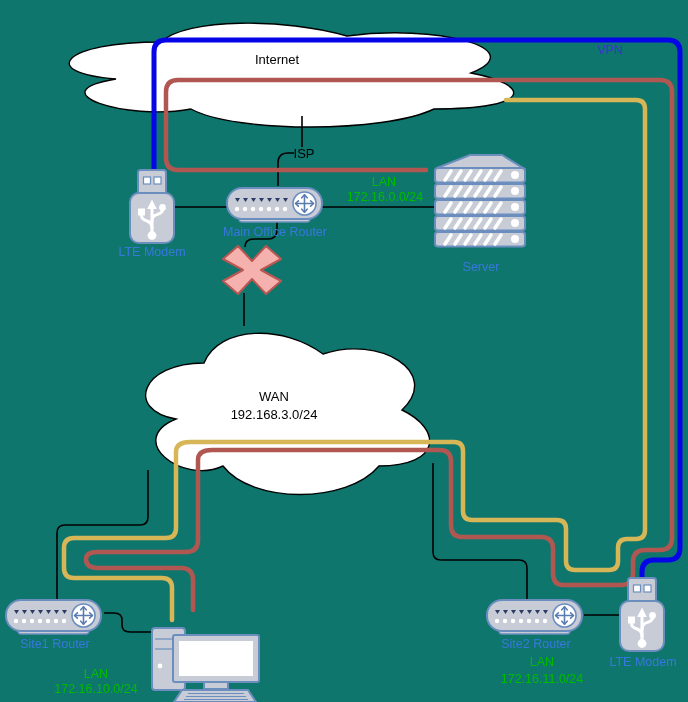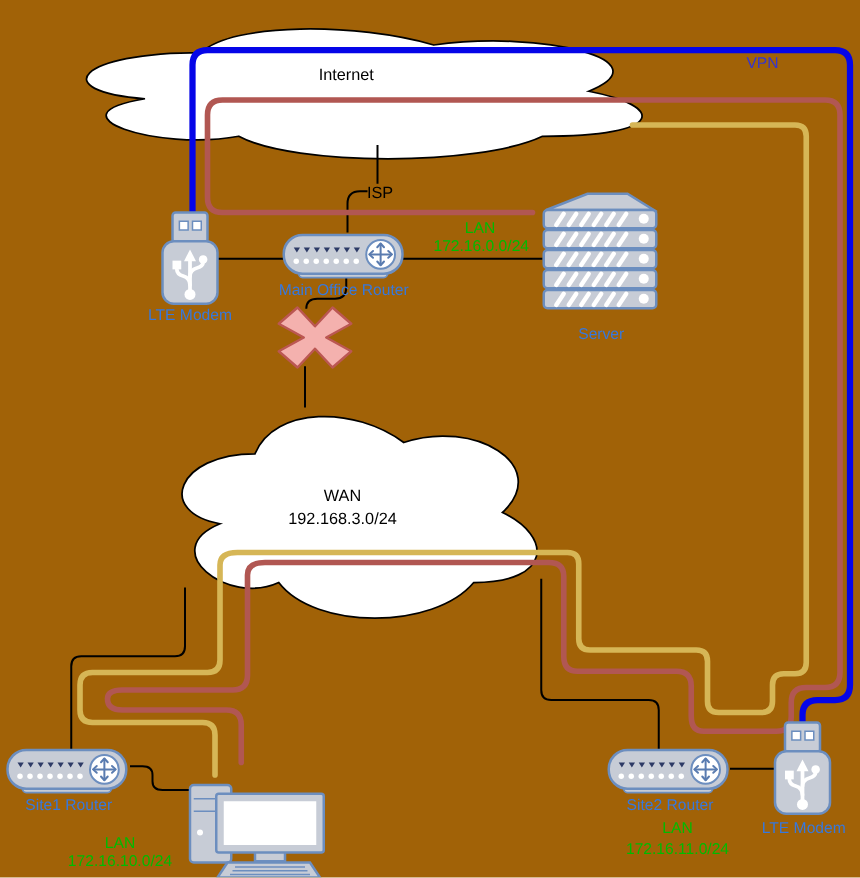--- a/index.html
+++ b/index.html
@@ -1,16 +1,16 @@
 <!DOCTYPE html>
 <html style="--vpn-line: #0505e8; --vpn-label: #3535cf; --backup-path-red: #b15752; --backup-path-yellow: #d6b656; --device-label: #3778dc; --lan-label: #00bb00; --device-stroke: #6c8ebf; --device-fill: #c7ccd6; --x-marker-fill: #f4b1ae; --x-marker-stroke: #bb5753; --connector: #000000;"><head>
 <meta charset="utf-8">
 <style>
   html,body{margin:0;padding:0;background:#ffffff;}
-  .stage{position:relative;width:688px;height:702px;background:#a16207;overflow:hidden;}
+  .stage{position:relative;width:688px;height:702px;background:#0f766e;overflow:hidden;}
   svg{position:absolute;left:0;top:0;}
   text{font-family:"Liberation Sans","DejaVu Sans",sans-serif;}
   .cloud{fill:#ffffff;stroke:#000000;stroke-width:1.4;}
   .connector{fill:none;stroke:var(--connector,#000);stroke-width:1.6;}
   .line-blue{fill:none;stroke:var(--vpn-line,#0505e8);stroke-width:5;stroke-linecap:round;}
   .line-red{fill:none;stroke:var(--backup-path-red,#b15752);stroke-width:4.5;stroke-linecap:round;}
   .line-yellow{fill:none;stroke:var(--backup-path-yellow,#d6b656);stroke-width:4.5;stroke-linecap:round;}
   .dev{fill:var(--device-fill,#c7ccd6);stroke:var(--device-stroke,#6c8ebf);stroke-width:2;}
   .dev-thin{fill:var(--device-fill,#c7ccd6);stroke:var(--device-stroke,#6c8ebf);stroke-width:1.4;}
   .dev-label{fill:var(--device-label,#3778dc);font-size:12.5px;text-anchor:middle;}

